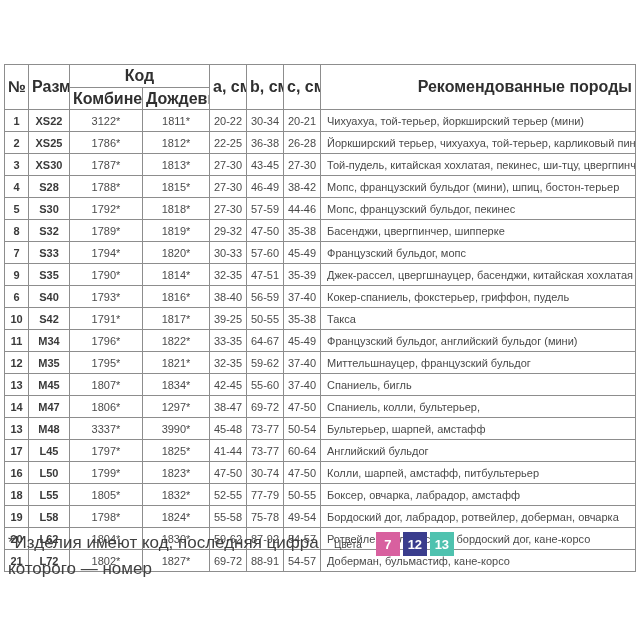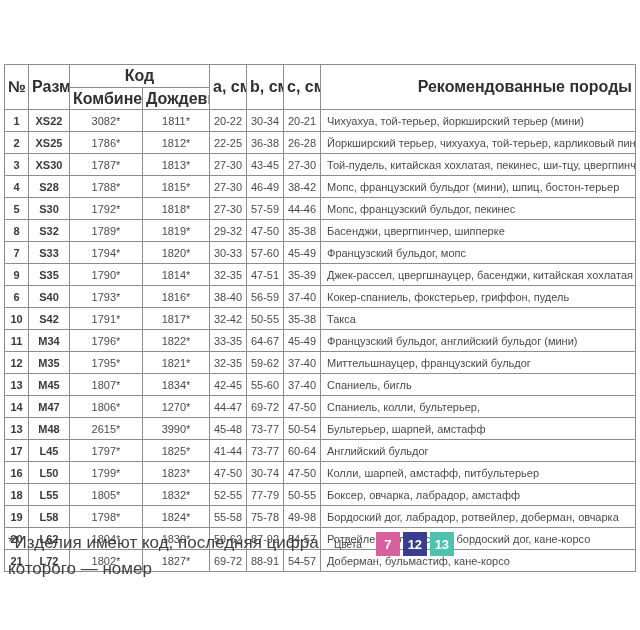--- a/index.html
+++ b/index.html
@@ -78,21 +78,21 @@
       </tr>
       <tr>
         <th>Комбинезон</th>
         <th>Дождевик</th>
       </tr>
     </thead>
     <tbody>
         <tr>
           <td class="c0">1</td>
           <td class="c1">XS22</td>
-          <td class="c2">3082*</td>
+          <td class="c2">3122*</td>
           <td class="c3">1811*</td>
           <td class="c4">20-22</td>
           <td class="c5">30-34</td>
           <td class="c6">20-21</td>
           <td class="c7">Чихуахуа, той-терьер, йоркширский терьер (мини)</td>
         </tr>
         <tr>
           <td class="c0">2</td>
           <td class="c1">XS25</td>
           <td class="c2">1786*</td>
@@ -170,21 +170,21 @@
           <td class="c4">38-40</td>
           <td class="c5">56-59</td>
           <td class="c6">37-40</td>
           <td class="c7">Кокер-спаниель, фокстерьер, гриффон, пудель</td>
         </tr>
         <tr>
           <td class="c0">10</td>
           <td class="c1">S42</td>
           <td class="c2">1791*</td>
           <td class="c3">1817*</td>
-          <td class="c4">32-42</td>
+          <td class="c4">39-25</td>
           <td class="c5">50-55</td>
           <td class="c6">35-38</td>
           <td class="c7">Такса</td>
         </tr>
         <tr>
           <td class="c0">11</td>
           <td class="c1">M34</td>
           <td class="c2">1796*</td>
           <td class="c3">1822*</td>
           <td class="c4">33-35</td>
@@ -209,30 +209,30 @@
           <td class="c3">1834*</td>
           <td class="c4">42-45</td>
           <td class="c5">55-60</td>
           <td class="c6">37-40</td>
           <td class="c7">Спаниель, бигль</td>
         </tr>
         <tr>
           <td class="c0">14</td>
           <td class="c1">M47</td>
           <td class="c2">1806*</td>
-          <td class="c3">1270*</td>
-          <td class="c4">44-47</td>
+          <td class="c3">1297*</td>
+          <td class="c4">38-47</td>
           <td class="c5">69-72</td>
           <td class="c6">47-50</td>
           <td class="c7">Спаниель, колли,  бультерьер,</td>
         </tr>
         <tr>
           <td class="c0">13</td>
           <td class="c1">M48</td>
-          <td class="c2">2615*</td>
+          <td class="c2">3337*</td>
           <td class="c3">3990*</td>
           <td class="c4">45-48</td>
           <td class="c5">73-77</td>
           <td class="c6">50-54</td>
           <td class="c7">Бультерьер, шарпей, амстафф</td>
         </tr>
         <tr>
           <td class="c0">17</td>
           <td class="c1">L45</td>
           <td class="c2">1797*</td>
@@ -262,21 +262,21 @@
           <td class="c6">50-55</td>
           <td class="c7">Боксер, овчарка, лабрадор, амстафф</td>
         </tr>
         <tr>
           <td class="c0">19</td>
           <td class="c1">L58</td>
           <td class="c2">1798*</td>
           <td class="c3">1824*</td>
           <td class="c4">55-58</td>
           <td class="c5">75-78</td>
-          <td class="c6">49-98</td>
+          <td class="c6">49-54</td>
           <td class="c7">Бордоский дог, лабрадор, ротвейлер, доберман, овчарка</td>
         </tr>
         <tr>
           <td class="c0">20</td>
           <td class="c1">L62</td>
           <td class="c2">1804*</td>
           <td class="c3">1830*</td>
           <td class="c4">59-62</td>
           <td class="c5">87-92</td>
           <td class="c6">54-57</td>

